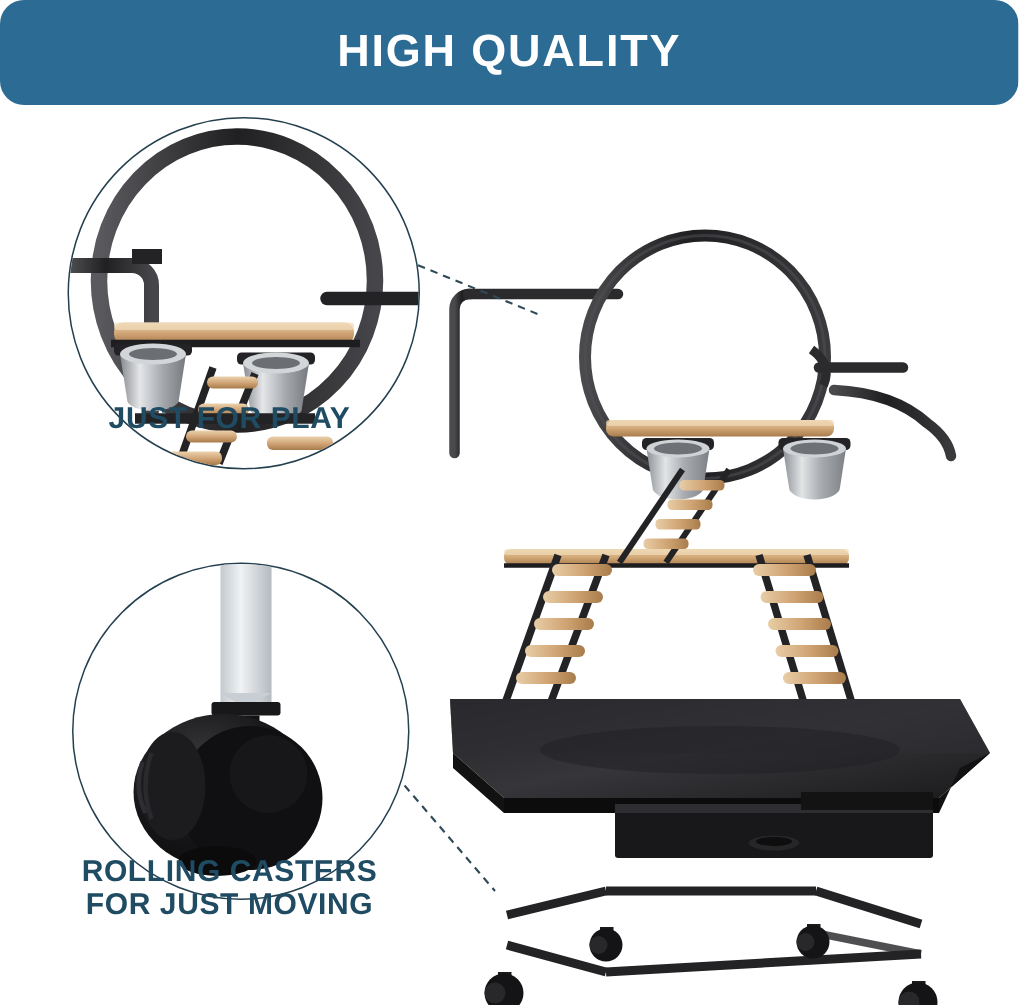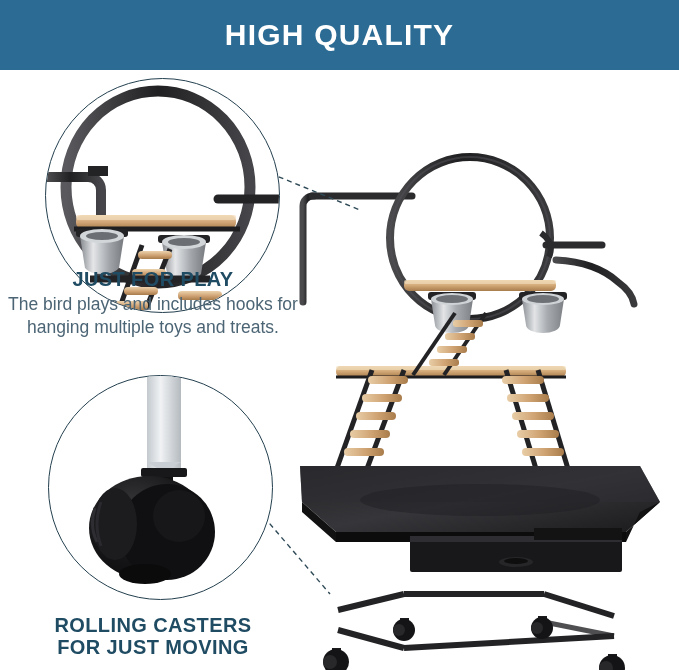--- a/index.html
+++ b/index.html
@@ -1,37 +1,37 @@
 <!DOCTYPE html>
 <html><head>
 <meta charset="utf-8">
 <style>
   html,body{margin:0;padding:0;background:#ffffff;}
   body{width:679px;height:670px;position:relative;overflow:hidden;
        font-family:"Liberation Sans","DejaVu Sans",sans-serif;}
 
   .banner{position:absolute;left:0;top:0;width:679px;height:70px;
-          background:#2c6b94;display:flex;align-items:center;justify-content:center;}
+          background:#2c6b94;display:flex;align-items:center;justify-content:center;border-radius:16px;}
   .banner-title{color:#ffffff;font-size:30px;font-weight:bold;letter-spacing:1.2px;
                 font-family:"Liberation Sans","DejaVu Sans",sans-serif;}
 
   .stage{position:absolute;left:0;top:70px;width:679px;height:600px;background:#fff;}
 
   
   .callout-circle{position:absolute;border-radius:50%;border:1.4px solid #24404f;
                   box-sizing:border-box;overflow:hidden;background:#fff;}
   #circle-play{left:45px;top:8px;width:235px;height:235px;}
   #circle-caster{left:48px;top:305px;width:225px;height:225px;}
 
   
   .caption{position:absolute;width:290px;left:8px;text-align:center;}
   .cap-head{color:#1f4b63;font-weight:bold;font-size:20px;letter-spacing:.4px;line-height:1.12;}
   .cap-body{color:#4c6575;font-size:17.5px;line-height:1.28;margin-top:3px;}
   #caption-play{top:198px;}
-  #caption-caster{top:500px;margin-top:44px;}
+  #caption-caster{top:500px;}
 
   
   .leader{position:absolute;overflow:visible;}
 
   
   .art{position:absolute;left:0;top:0;width:679px;height:600px;}
 </style>
 </head>
 <body>
 
@@ -258,21 +258,20 @@
       <rect x="86" y="190" width="34" height="8" rx="4" fill="url(#cWood)"></rect>
       <rect x="78" y="208" width="34" height="8" rx="4" fill="url(#cWood)"></rect>
       <rect x="62" y="222" width="40" height="9" rx="4" fill="url(#cWood)"></rect>
       <rect x="132" y="212" width="44" height="9" rx="4" fill="url(#cWood)"></rect>
       <path d="M44 200 h120" stroke="#232326" stroke-width="7" fill="none"></path>
     </svg>
   </div>
 
   <div class="caption" id="caption-play">
     <div class="cap-head">JUST FOR PLAY</div>
-    <div class="cap-body">The bird plays and includes hooks for hanging multiple toys and treats.</div>
   </div>
 
   <div class="callout-circle" id="circle-caster">
     <svg viewBox="0 0 225 225" width="225" height="225">
       <defs>
         <linearGradient id="cPost" x1="0" y1="0" x2="1" y2="0">
           <stop offset="0" stop-color="#c3c9ce"></stop>
             <stop offset=".4" stop-color="#f0f2f4"></stop>
           <stop offset="1" stop-color="#b4babf"></stop>
         </linearGradient>

